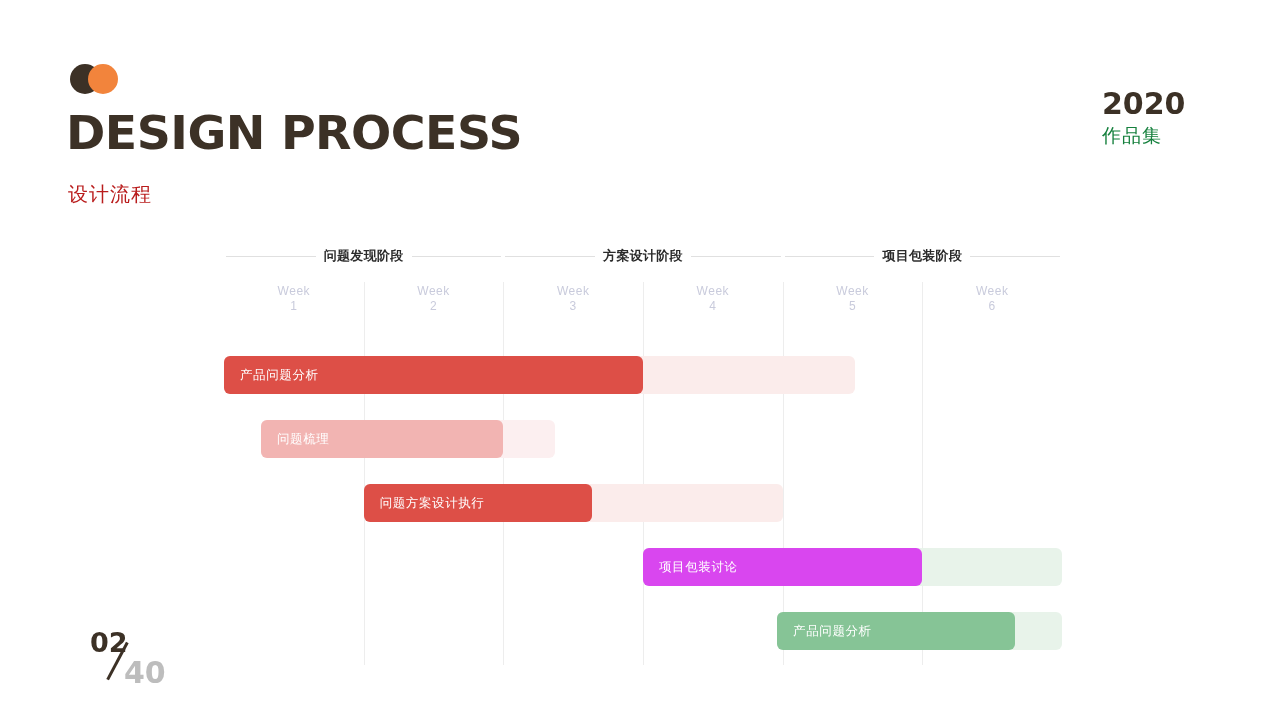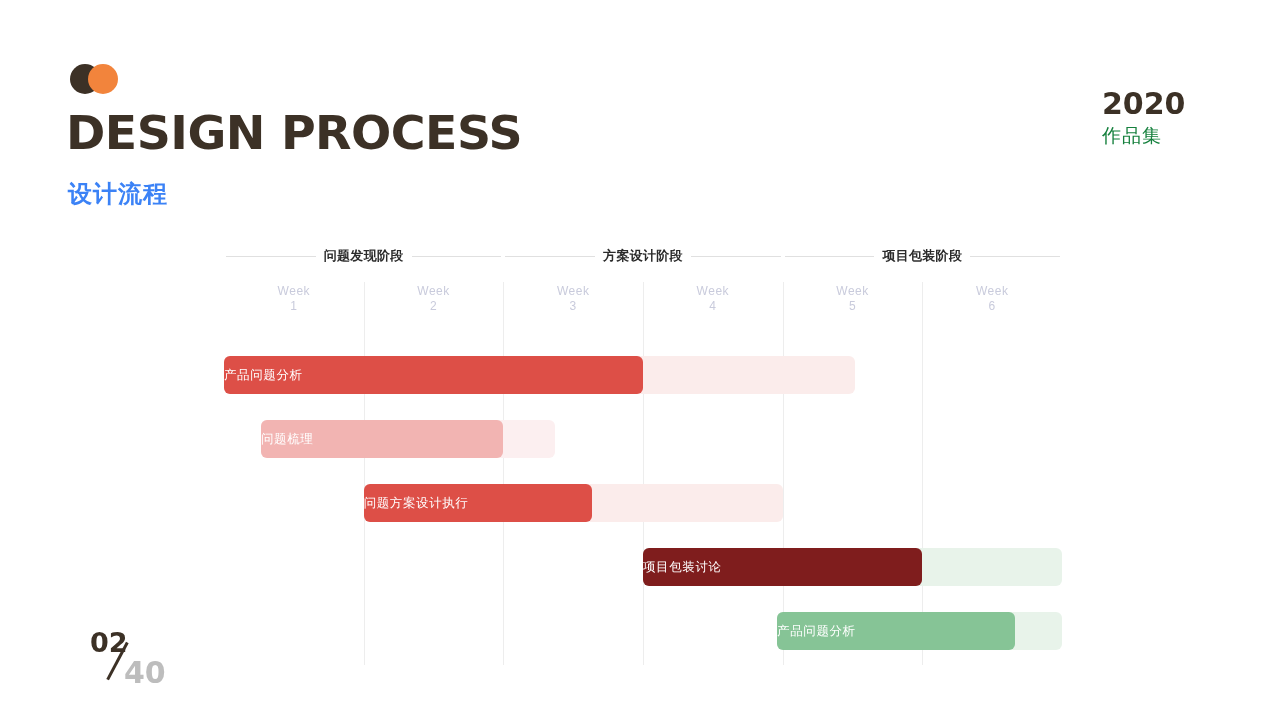--- a/index.html
+++ b/index.html
@@ -53,24 +53,24 @@
     letter-spacing: -0.5px;
     color: #3c3126;
     font-family: "DejaVu Sans", sans-serif;
     transform: scaleX(1.03);
     transform-origin: left center;
   }
   .title-cn {
     position: absolute;
     left: 68px;
     top: 175px;
-    font-size: 24px;
+    font-size: 20px;
     line-height: 38px;
-    font-weight: 700;
-    color: #3b82f6;
+    font-weight: 400;
+    color: #b91c1c;
     letter-spacing: 1px;
   }
 
   
   .year-block {
     position: absolute;
     right: 38px;
     top: 88px;
     text-align: left;
     width: 140px;
@@ -186,20 +186,21 @@
     height: 38px;
     border-radius: 6px;
   }
   .bar-fill {
     position: absolute;
     top: 0;
     height: 38px;
     border-radius: 6px;
     display: flex;
     align-items: center;
+    padding-left: 16px;
   }
   .bar-label {
     font-size: 12.5px;
     line-height: 16px;
     color: #ffffff;
     letter-spacing: 0.6px;
     white-space: nowrap;
   }
 
   
@@ -307,21 +308,21 @@
           </div>
         </div>
         <div class="bar-row" style="top: 128px;">
           <div class="bar-track" style="left: 139.667px; width: 419px; background: rgb(251, 236, 235);"></div>
           <div class="bar-fill" style="left: 139.667px; width: 228px; background: rgb(221, 79, 71);">
             <span class="bar-label" style="color: rgb(255, 255, 255);">问题方案设计执行</span>
           </div>
         </div>
         <div class="bar-row" style="top: 192px;">
           <div class="bar-track" style="left: 419px; width: 419px; background: rgb(232, 243, 234);"></div>
-          <div class="bar-fill" style="left: 419px; width: 279.333px; background: #7f1d1d;">
+          <div class="bar-fill" style="left: 419px; width: 279.333px; background: #d946ef;">
             <span class="bar-label" style="color: rgb(255, 255, 255);">项目包装讨论</span>
           </div>
         </div>
         <div class="bar-row" style="top: 256px;">
           <div class="bar-track" style="left: 553.08px; width: 284.92px; background: rgb(232, 243, 234);"></div>
           <div class="bar-fill" style="left: 553.08px; width: 237.433px; background: rgb(134, 196, 150);">
             <span class="bar-label" style="color: rgb(255, 255, 255);">产品问题分析</span>
           </div>
         </div>
       </div>

